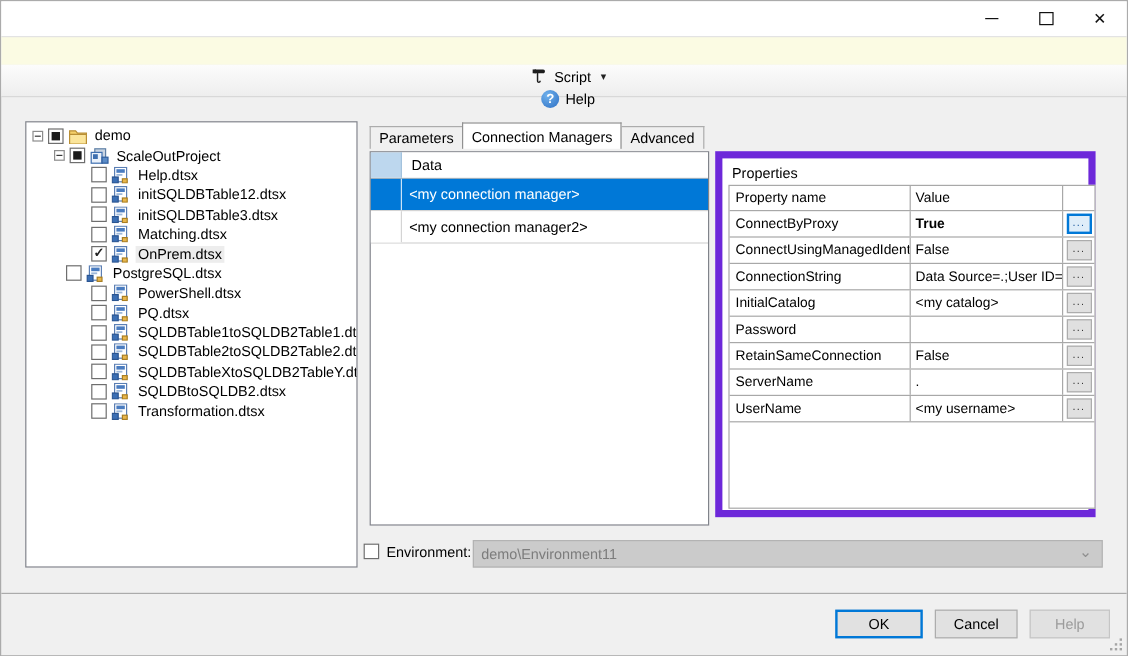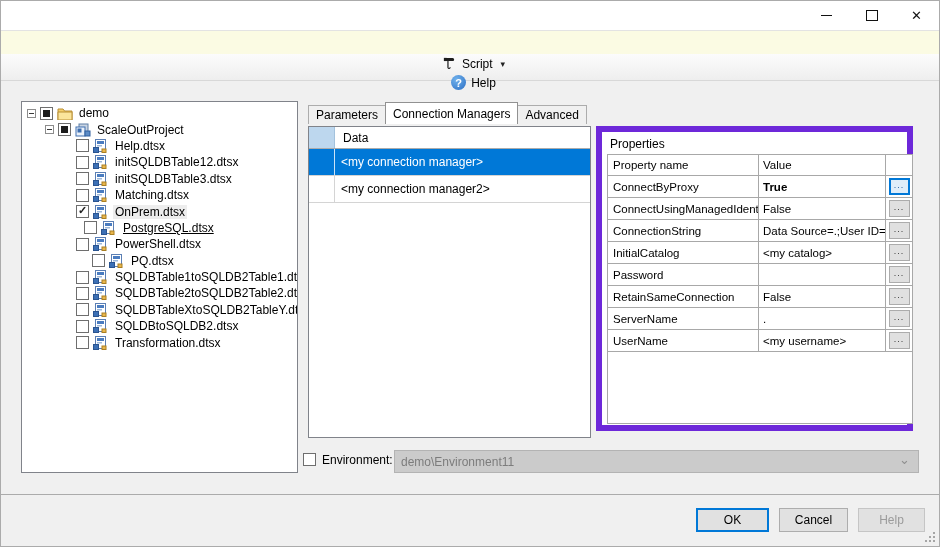--- a/index.html
+++ b/index.html
@@ -219,21 +219,21 @@
           <svg width="14" height="14" viewBox="0 0 14 14">
             <rect x="2.5" y="0.5" width="10" height="12" fill="#fff" stroke="#5B7FB4"></rect>
             <rect x="4" y="2" width="7" height="3" fill="#4A7CC0"></rect>
             <rect x="4" y="6" width="5" height="1.5" fill="#9DB8DA"></rect>
             <rect x="0.5" y="8.5" width="5" height="5" fill="#3B6FB5" stroke="#2A5490"></rect>
             <rect x="9" y="10" width="4" height="3.5" fill="#E8B64C" stroke="#A97F23"></rect>
           </svg>
         </span>
         <span class="tree-label hl">OnPrem.dtsx</span>
       </div>
-      <div class="tree-row" style="padding-left: 47px; text-decoration: underline;">
+      <div class="tree-row" style="padding-left: 18px;">
         <span class="exp-slot"></span>
         <span class="cb"></span>
         <span class="tree-icon">
           <svg width="14" height="14" viewBox="0 0 14 14">
             <rect x="2.5" y="0.5" width="10" height="12" fill="#fff" stroke="#5B7FB4"></rect>
             <rect x="4" y="2" width="7" height="3" fill="#4A7CC0"></rect>
             <rect x="4" y="6" width="5" height="1.5" fill="#9DB8DA"></rect>
             <rect x="0.5" y="8.5" width="5" height="5" fill="#3B6FB5" stroke="#2A5490"></rect>
             <rect x="9" y="10" width="4" height="3.5" fill="#E8B64C" stroke="#A97F23"></rect>
           </svg>
@@ -247,21 +247,21 @@
           <svg width="14" height="14" viewBox="0 0 14 14">
             <rect x="2.5" y="0.5" width="10" height="12" fill="#fff" stroke="#5B7FB4"></rect>
             <rect x="4" y="2" width="7" height="3" fill="#4A7CC0"></rect>
             <rect x="4" y="6" width="5" height="1.5" fill="#9DB8DA"></rect>
             <rect x="0.5" y="8.5" width="5" height="5" fill="#3B6FB5" stroke="#2A5490"></rect>
             <rect x="9" y="10" width="4" height="3.5" fill="#E8B64C" stroke="#A97F23"></rect>
           </svg>
         </span>
         <span class="tree-label">PowerShell.dtsx</span>
       </div>
-      <div class="tree-row" style="padding-left: 39px; margin-left: 16px;">
+      <div class="tree-row" style="padding-left: 39px;">
         <span class="exp-slot"></span>
         <span class="cb"></span>
         <span class="tree-icon">
           <svg width="14" height="14" viewBox="0 0 14 14">
             <rect x="2.5" y="0.5" width="10" height="12" fill="#fff" stroke="#5B7FB4"></rect>
             <rect x="4" y="2" width="7" height="3" fill="#4A7CC0"></rect>
             <rect x="4" y="6" width="5" height="1.5" fill="#9DB8DA"></rect>
             <rect x="0.5" y="8.5" width="5" height="5" fill="#3B6FB5" stroke="#2A5490"></rect>
             <rect x="9" y="10" width="4" height="3.5" fill="#E8B64C" stroke="#A97F23"></rect>
           </svg>

